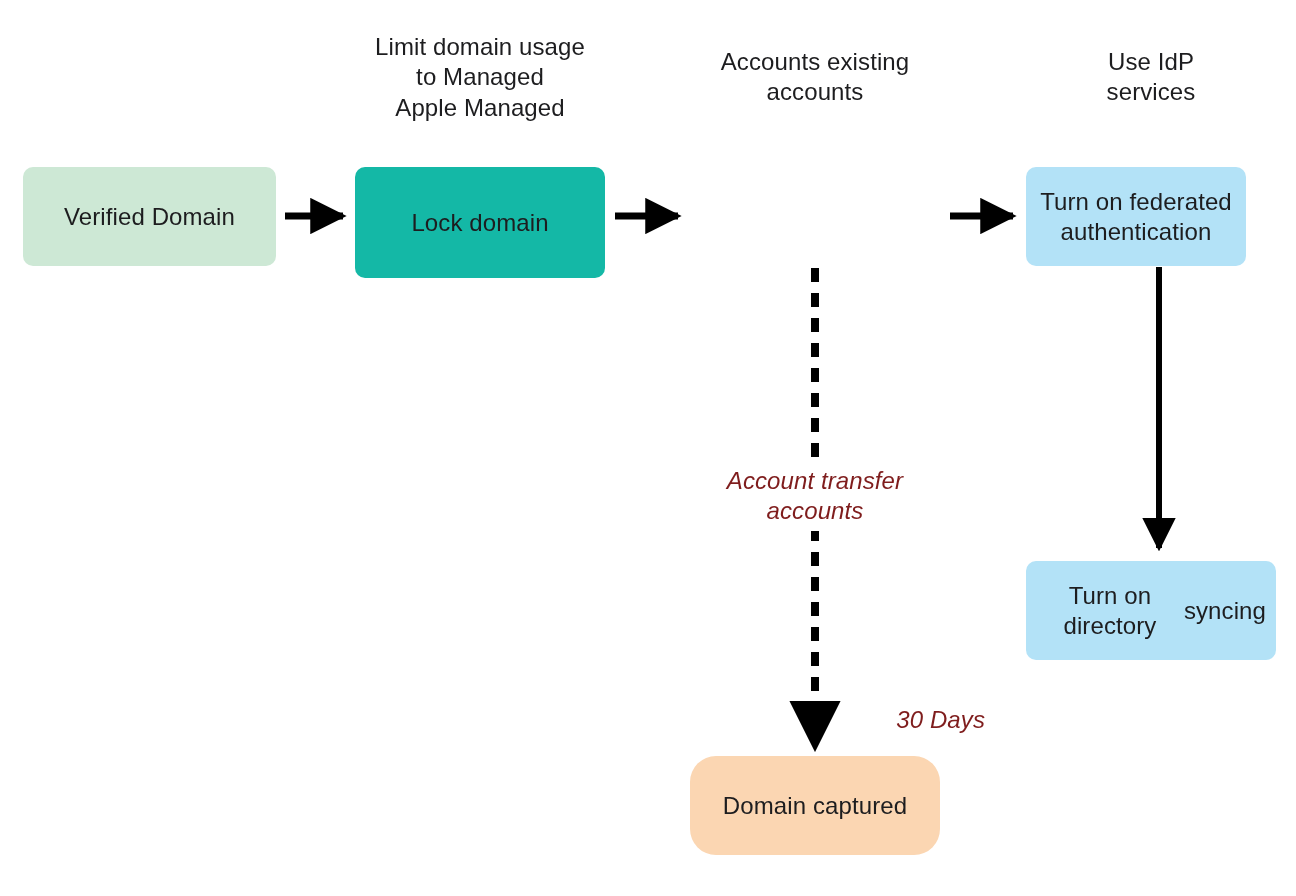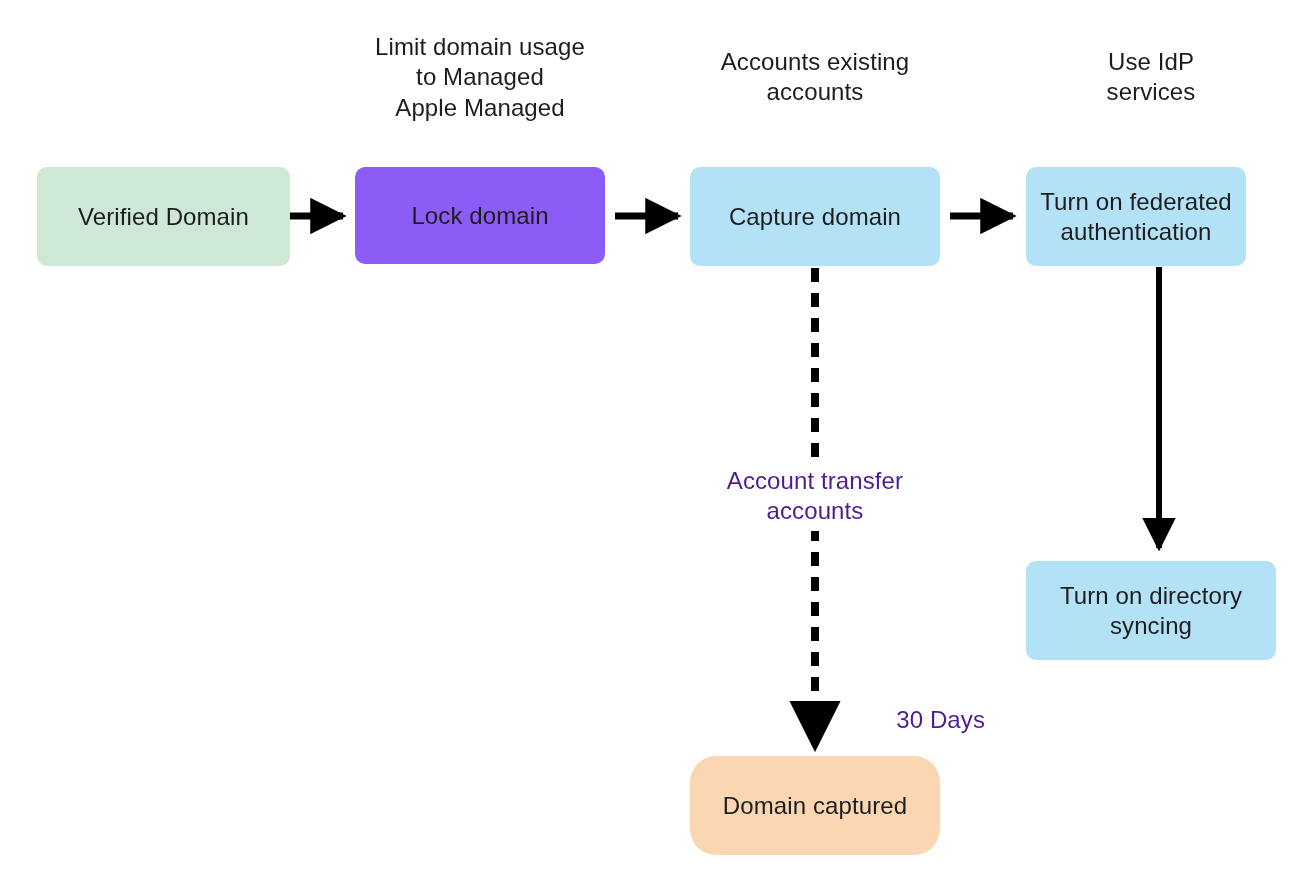--- a/index.html
+++ b/index.html
@@ -47,23 +47,24 @@
     font-size: 24px;
     line-height: 1.27;
     color: #1d1d1f;
     letter-spacing: 0.1px;
   }
   .edge-label {
     position: absolute;
     text-align: center;
     font-size: 24px;
     line-height: 1.27;
-    color: #4c1d95;
+    color: #7f1d1d;
     letter-spacing: 0.1px;
     background: #ffffff;
+    font-style: italic;
   }
 </style>
 </head>
 <body>
 
 <div id="diagram">
 
   <svg class="svg-layer" viewBox="0 0 1296 896">
     <defs>
       <marker id="arrow-solid" viewBox="0 0 10 10" refX="9" refY="5" markerWidth="5.2" markerHeight="5.2" orient="auto-start-reverse">
@@ -98,38 +99,35 @@
   <div class="caption" style="left:690px; top:47px; width:250px;">
     <div>Accounts existing</div>
     <div>accounts</div>
   </div>
 
   <div class="caption" style="left:1026px; top:47px; width:250px;">
     <div>Use IdP</div>
     <div>services</div>
   </div>
 
-  <div class="node" style="left:23px; top:167px; width:253px; height:99px; background:#cde8d5;margin-left:14px;">
+  <div class="node" style="left:23px; top:167px; width:253px; height:99px; background:#cde8d5;">
     <span>Verified Domain</span>
   </div>
 
-  <div class="node" style="left:355px; top:167px; width:250px; height:97px; background:#8b5cf6;">
+  <div class="node" style="left:355px; top:167px; width:250px; height:111px; background:#14b8a6;">
     <span>Lock domain</span>
   </div>
 
-  <div class="node" style="left:690px; top:167px; width:250px; height:99px; background:#b3e2f7;">
-    <span>Capture domain</span>
-  </div>
 
   <div class="node" style="left:1026px; top:167px; width:220px; height:99px; background:#b3e2f7; flex-direction:column;">
     <span>Turn on federated</span>
     <span>authentication</span>
   </div>
 
-  <div class="node" style="left:1026px; top:561px; width:250px; height:99px; background:#b3e2f7; flex-direction:column;">
+  <div class="node" style="left:1026px; top:561px; width:250px; height:99px; background:#b3e2f7; flex-direction:row;">
     <span>Turn on directory</span>
     <span>syncing</span>
   </div>
 
   <div class="node" style="left:690px; top:756px; width:250px; height:99px; background:#fbd6b2;border-radius:26px;">
     <span>Domain captured</span>
   </div>
 
   <div class="edge-label" style="left:690px; top:462px; width:250px; padding:4px 0;">
     <div>Account transfer</div>

